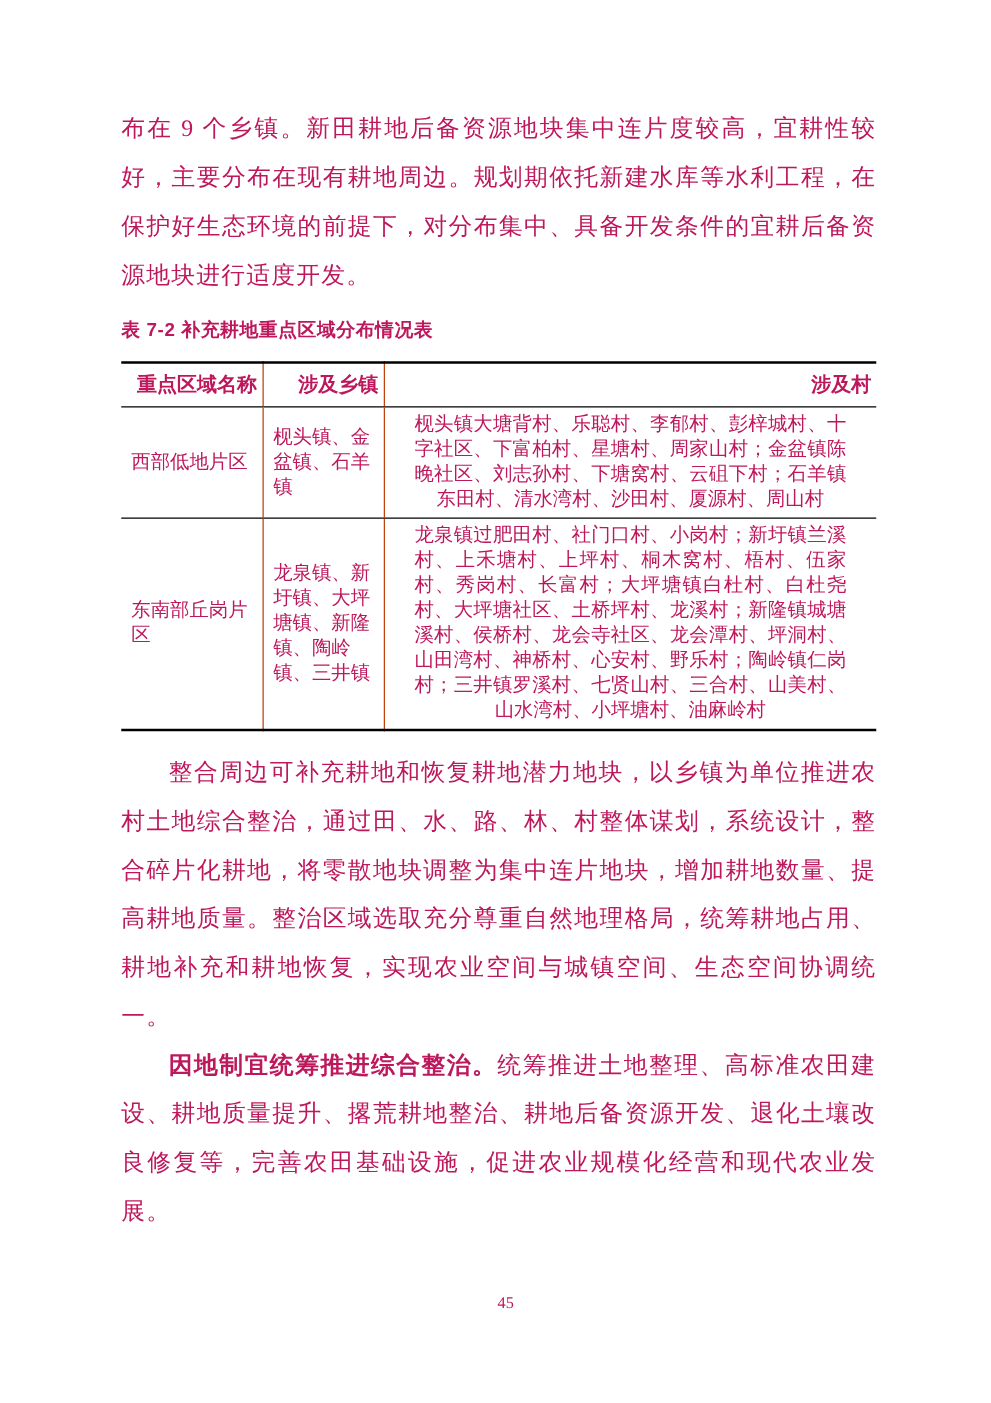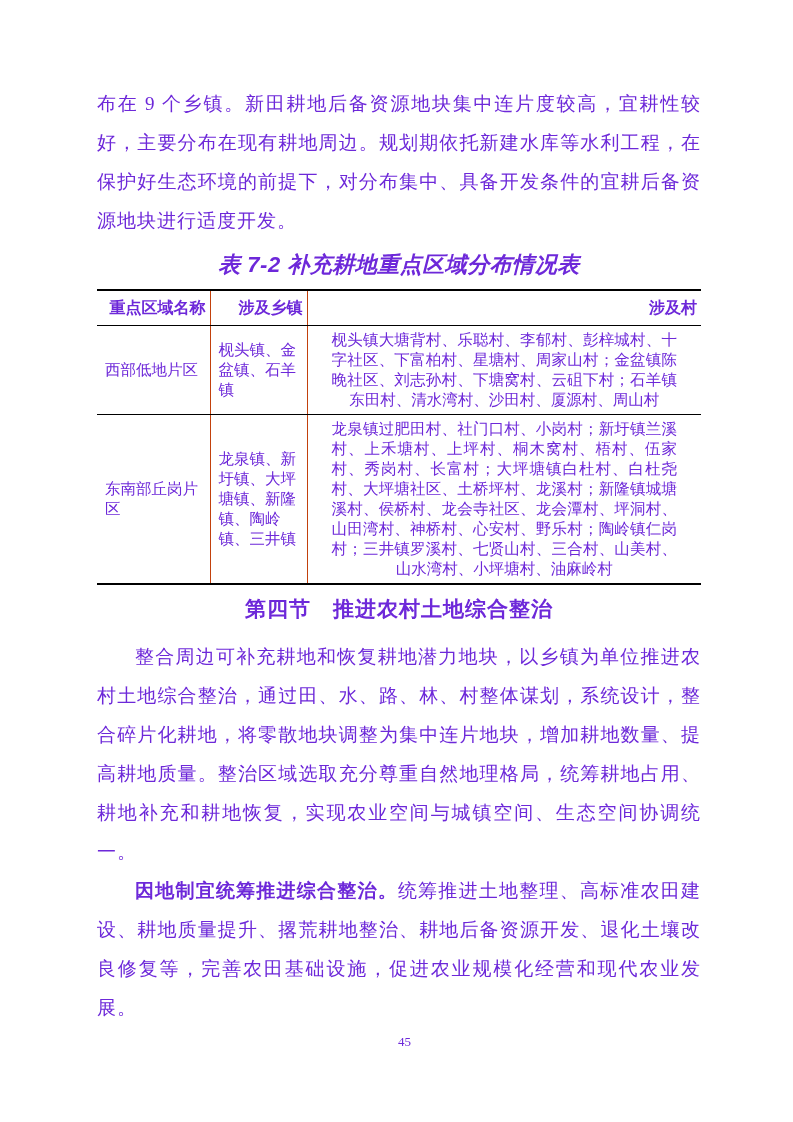--- a/index.html
+++ b/index.html
@@ -1,21 +1,21 @@
 <!DOCTYPE html>
 <html><head>
 <meta charset="utf-8">
 <style>
   html, body { margin: 0; padding: 0; background: #ffffff; }
   .page {
     position: relative;
     width: 793px;
     height: 1122px;
     background: #ffffff;
-    color: #6d28d9;
+    color: #be185d;
     overflow: hidden;
     font-family: "Liberation Serif", "DejaVu Serif", serif;
   }
   .content {
     position: absolute;
     left: 97px;
     top: 0;
     width: 604px;
   }
   .body-par {
@@ -24,27 +24,26 @@
     line-height: 39px;
     letter-spacing: 1px;
     text-align: justify;
     font-family: "Liberation Serif", "DejaVu Serif", serif;
   }
   .first-par { padding-top: 84px; }
   .indent { text-indent: 2em; }
   .par-gap { margin-top: 14px; }
   .table-title {
     margin-top: 12px;
-    text-align: center;
+    text-align: left;
     font-family: "Liberation Sans", "DejaVu Sans", sans-serif;
     font-weight: bold;
-    font-size: 22px;
+    font-size: 15px;
     line-height: 26px;
     letter-spacing: 0.5px;
-    font-style: italic;
   }
   table.dist-table {
     width: 100%;
     margin-top: 11px;
     border-collapse: collapse;
     table-layout: fixed;
     border-top: 2.5px solid #000;
     border-bottom: 2.5px solid #000;
   }
   .dist-table th {
@@ -124,21 +123,20 @@
           <td class="villages-cell">枧头镇大塘背村、乐聪村、李郁村、彭梓城村、十字社区、下富柏村、星塘村、周家山村；金盆镇陈晚社区、刘志孙村、下塘窝村、云砠下村；石羊镇东田村、清水湾村、沙田村、厦源村、周山村</td>
         </tr>
         <tr class="row-1">
           <td>东南部丘岗片区</td>
           <td>龙泉镇、新圩镇、大坪塘镇、新隆镇、陶岭镇、三井镇</td>
           <td class="villages-cell">龙泉镇过肥田村、社门口村、小岗村；新圩镇兰溪村、上禾塘村、上坪村、桐木窝村、梧村、伍家村、秀岗村、长富村；大坪塘镇白杜村、白杜尧村、大坪塘社区、土桥坪村、龙溪村；新隆镇城塘溪村、侯桥村、龙会寺社区、龙会潭村、坪洞村、山田湾村、神桥村、心安村、野乐村；陶岭镇仁岗村；三井镇罗溪村、七贤山村、三合村、山美村、山水湾村、小坪塘村、油麻岭村</td>
         </tr>
       </tbody>
     </table>
 
-    <h2 class="section-heading">第四节　推进农村土地综合整治</h2>
 
     <p class="body-par indent par-gap">整合周边可补充耕地和恢复耕地潜力地块，以乡镇为单位推进农村土地综合整治，通过田、水、路、林、村整体谋划，系统设计，整合碎片化耕地，将零散地块调整为集中连片地块，增加耕地数量、提高耕地质量。整治区域选取充分尊重自然地理格局，统筹耕地占用、耕地补充和耕地恢复，实现农业空间与城镇空间、生态空间协调统一。</p>
 
     <p class="body-par indent"><span class="bold-lead">因地制宜统筹推进综合整治。</span><span>统筹推进土地整理、高标准农田建设、耕地质量提升、撂荒耕地整治、耕地后备资源开发、退化土壤改良修复等，完善农田基础设施，促进农业规模化经营和现代农业发展。</span></p>
 
   </div>
 
   <div class="page-number">45</div>
 </div>
 

